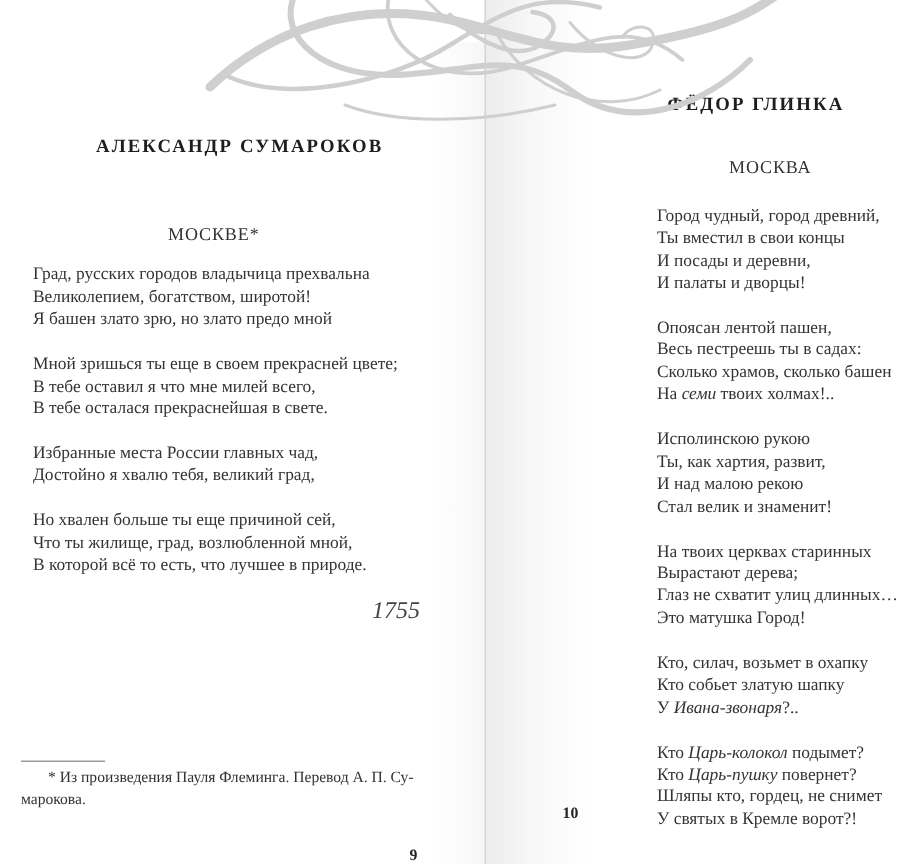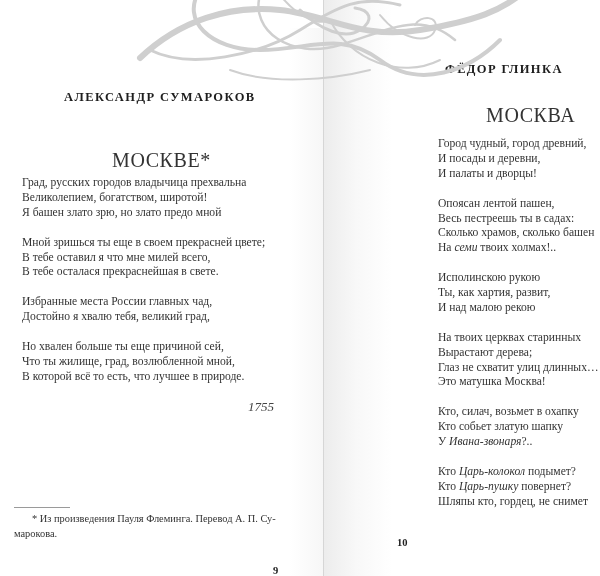--- a/index.html
+++ b/index.html
@@ -13,28 +13,28 @@
   .page { position: absolute; top: 0; height: 576px; overflow: hidden; }
   .page-left { left: 14px; width: 323px; background: linear-gradient(to right, #ffffff 0%, #ffffff 85%, #f3f3f3 100%); margin-top: 28px; }
   .page-right { left: 323px; width: 277px; background: linear-gradient(to right, #ececec 0%, #f8f8f8 12%, #ffffff 25%, #ffffff 100%); }
   .gutter { position: absolute; left: 323px; top: 0; width: 1px; height: 576px; background: #d6d6d6; }
   .ornament { position: absolute; top: 0; left: 0; width: 600px; height: 100px; pointer-events: none; }
   .author {
     position: absolute; top: 62px; font-size: 12.5px; font-weight: bold;
     letter-spacing: 1.4px; color: #1e1e1e; font-family: "Liberation Serif", serif;
   }
   .author-left { left: 50px; }
-  .title { position: absolute; font-size: 20px; letter-spacing: 0.6px; color: #333; font-family: "Liberation Serif", serif; }
+  .title { position: absolute; font-size: 12px; letter-spacing: 0.6px; color: #333; font-family: "Liberation Serif", serif; }
   .title-left { left: 98px; top: 121px; }
   .poem { position: absolute; font-size: 11.6px; line-height: 14.9px; color: #333; font-family: "Liberation Serif", serif; }
   .poem-left { left: 8px; top: 148px; }
   .stanza { margin-bottom: 14.9px; }
   .line { white-space: nowrap; font-family: Liberation Serif, serif; }
   .line i { font-style: italic; }
-  .year { position: absolute; left: 234px; top: 371px; font-size: 13px; font-style: italic; color: #444; font-family: "Liberation Serif", serif; }
+  .year { position: absolute; left: 234px; top: 371px; font-size: 16px; font-style: italic; color: #444; font-family: "Liberation Serif", serif; }
   .fn-rule { position: absolute; left: 0; top: 479px; width: 56px; height: 1px; background: #9a9a9a; }
   .footnote { position: absolute; left: 0; top: 484px; width: 270px; font-size: 10.4px; line-height: 14.5px; color: #333; font-family: Liberation Serif, serif; }
   .footnote .fn1 { padding-left: 18px; white-space: nowrap; }
   .pagenum { position: absolute; font-size: 10.5px; font-weight: bold; color: #222; font-family: "Liberation Serif", serif; }
   .pagenum-left { left: 259px; top: 537px; }
 </style>
 </head>
 <body>
 
 <div class="spread">
@@ -71,52 +71,55 @@
     </div>
     <div class="pagenum pagenum-left">9</div>
   </div>
 
   <div class="page page-right">
     <div class="author" style="left:122px">ФЁДОР ГЛИНКА</div>
     <div class="title" style="left:163px; top:104px">МОСКВА</div>
     <div class="poem" style="left:115px; top:137px" id="poem-right">
         <div class="stanza">
           <div class="line">Город чудный, город древний,</div>
+          <div class="line">Ты вместил в свои концы</div>
           <div class="line">И посады и деревни,</div>
           <div class="line">И палаты и дворцы!</div>
         </div>
         <div class="stanza">
           <div class="line">Опоясан лентой пашен,</div>
           <div class="line">Весь пестреешь ты в садах:</div>
           <div class="line">Сколько храмов, сколько башен</div>
           <div class="line">На <i>семи</i> твоих холмах!..</div>
         </div>
         <div class="stanza">
           <div class="line">Исполинскою рукою</div>
           <div class="line">Ты, как хартия, развит,</div>
           <div class="line">И над малою рекою</div>
+          <div class="line">Стал велик и знаменит!</div>
         </div>
         <div class="stanza">
           <div class="line">На твоих церквах старинных</div>
           <div class="line">Вырастают дерева;</div>
           <div class="line">Глаз не схватит улиц длинных…</div>
-          <div class="line">Это матушка Москва!</div>
+          <div class="line">Это матушка Город!</div>
         </div>
         <div class="stanza">
           <div class="line">Кто, силач, возьмет в охапку</div>
           <div class="line">Кто собьет златую шапку</div>
           <div class="line">У <i>Ивана-звонаря</i>?..</div>
         </div>
         <div class="stanza">
           <div class="line">Кто <i>Царь-колокол</i> подымет?</div>
           <div class="line">Кто <i>Царь-пушку</i> повернет?</div>
           <div class="line">Шляпы кто, гордец, не снимет</div>
+          <div class="line">У святых в Кремле ворот?!</div>
         </div>
       </div>
-    <div class="pagenum" style="left:74px; top:537px">10</div>
+    <div class="pagenum" style="left:52px; top:537px">10</div>
   </div>
 
   <div class="gutter"></div>
 
   <svg class="ornament" viewBox="0 0 600 100" xmlns="http://www.w3.org/2000/svg">
     <g fill="none" stroke="#cfcfcf" stroke-linecap="round">
       <path d="M140 58 C 180 20, 230 5, 280 10 S 360 40, 420 30 S 500 10, 520 -5" stroke-width="6"></path>
       <path d="M150 50 C 190 70, 260 55, 300 30 S 360 -5, 400 5" stroke-width="3"></path>
       <path d="M200 -10 C 180 20, 210 50, 260 50 S 340 30, 380 60 S 470 70, 500 40" stroke-width="4"></path>
       <path d="M260 -5 C 250 30, 290 60, 340 45 S 420 10, 455 40" stroke-width="2.5"></path>

